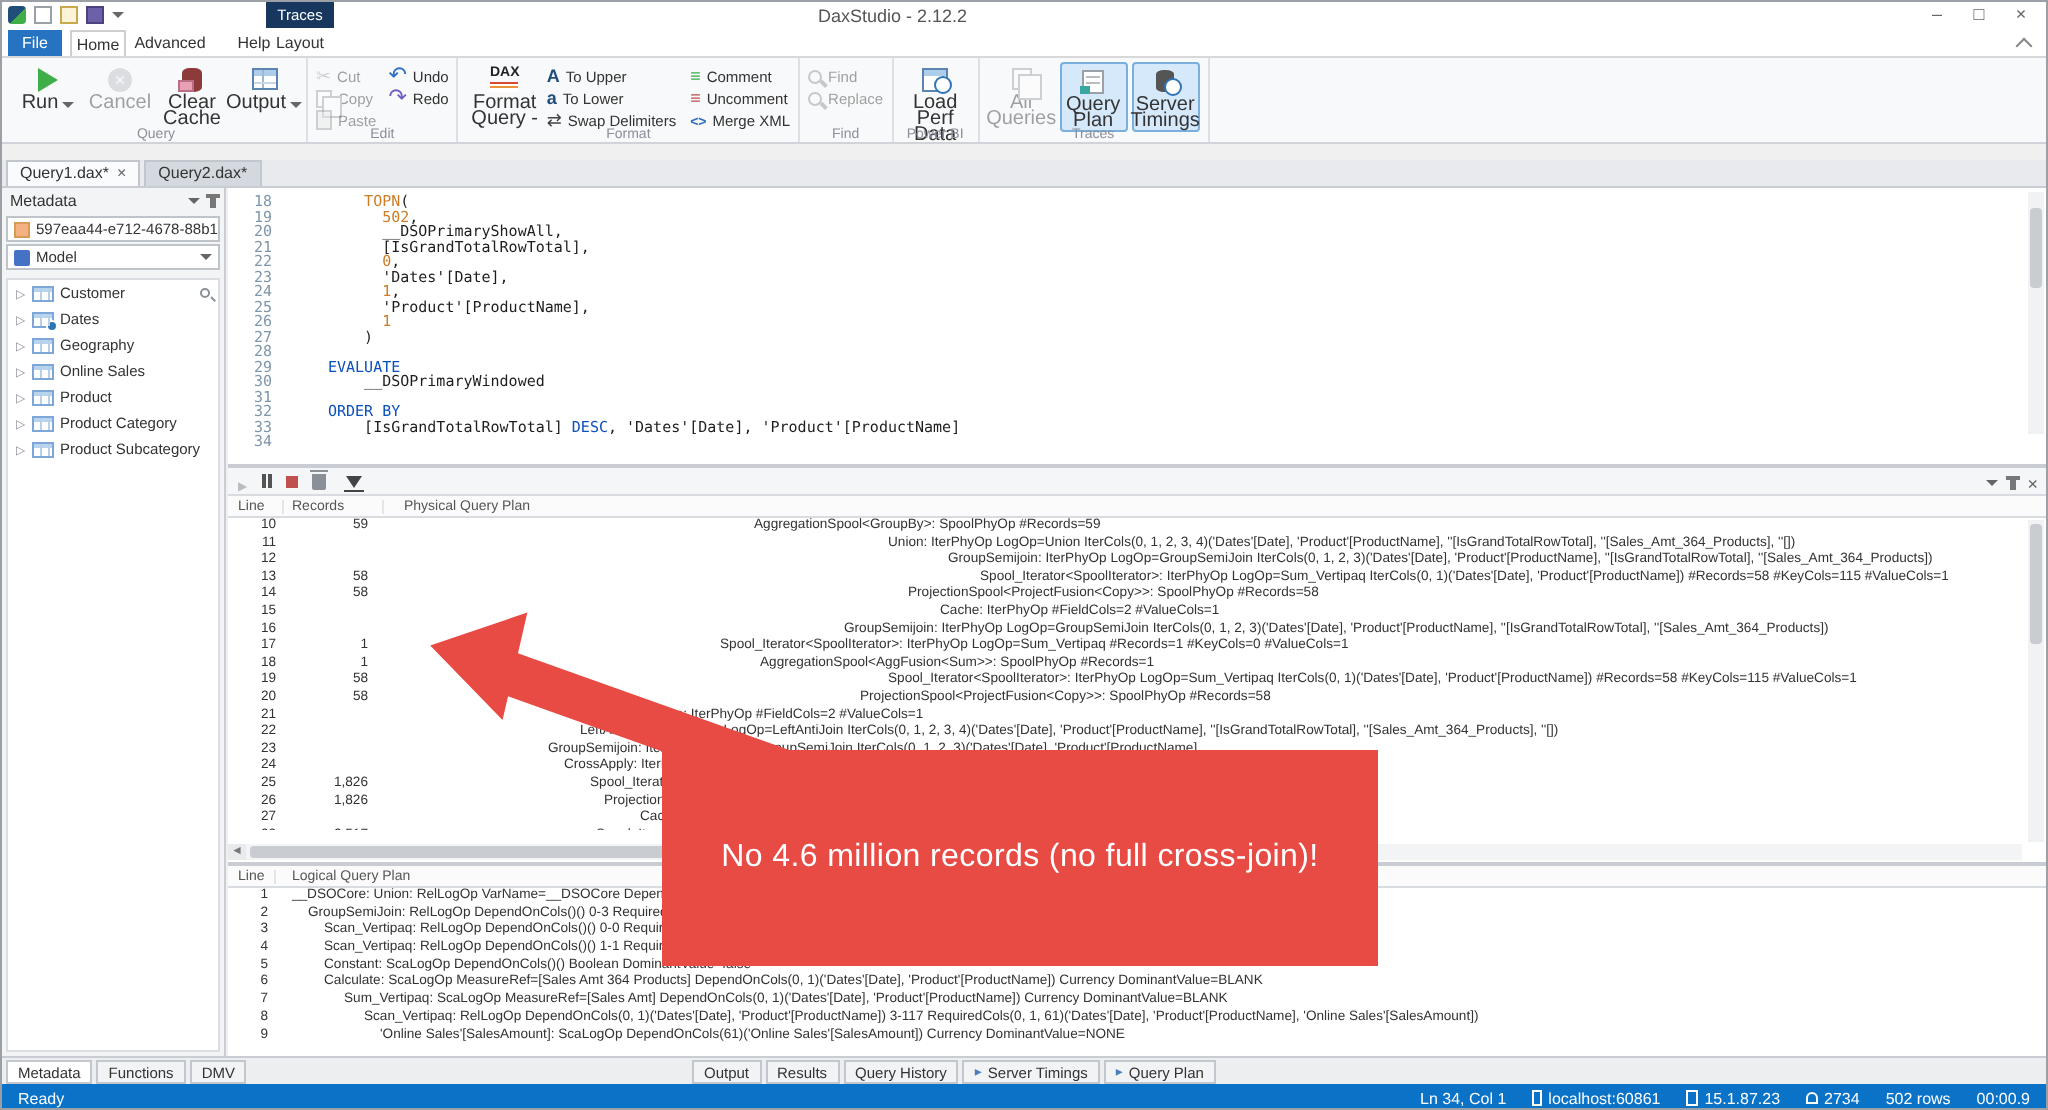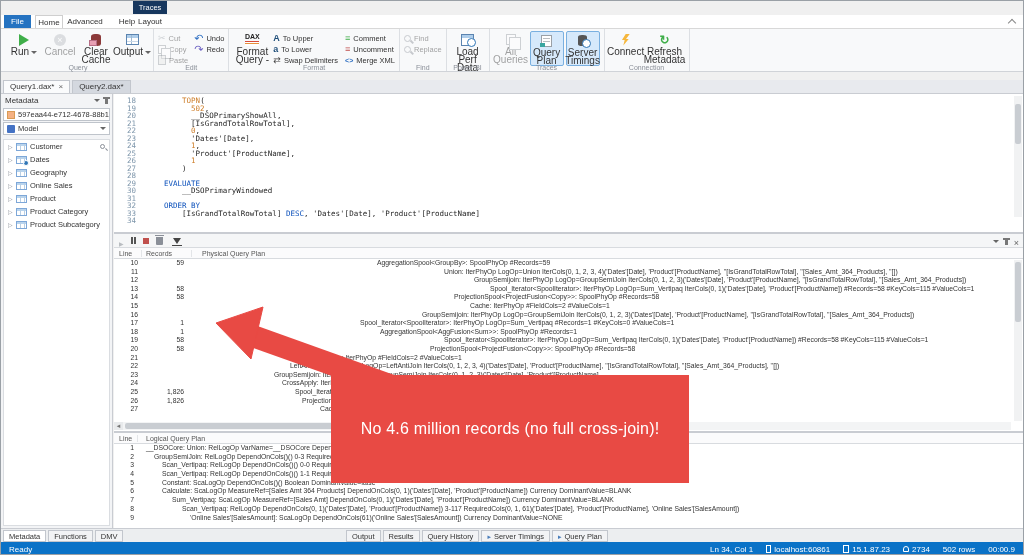--- a/index.html
+++ b/index.html
@@ -173,20 +173,35 @@
   
   .callout-svg{position:absolute;left:0;top:0;z-index:39;pointer-events:none;}
   .callout-box{position:absolute;left:330px;top:374px;width:358px;height:108px;background:var(--callout);z-index:40;display:flex;align-items:center;justify-content:center;}
   .callout-text{color:#fff;font-size:16px;font-weight:500;letter-spacing:.2px;}
 </style>
 </head>
 <body>
 
 <div id="app">
 
+  <div class="titlebar">
+    <div class="qat">
+      <span class="qi q-app"></span>
+      <span class="qi q-new"></span>
+      <span class="qi q-open"></span>
+      <span class="qi q-save"></span>
+      <span class="tri-d"></span>
+    </div>
+    <div class="apptitle">DaxStudio - 2.12.2</div>
+    <div class="winctl">
+      <div class="winbtn">–</div>
+      <div class="winbtn">□</div>
+      <div class="winbtn">×</div>
+    </div>
+  </div>
 
   <div class="ctxhdr">Traces</div>
 
   <div class="tabrow">
     <div class="mtab mtab-file">File</div>
     <div class="mtab mtab-home">Home</div>
     <div class="mtab mtab-adv">Advanced</div>
     <div class="mtab mtab-help">Help</div>
     <div class="mtab mtab-layout">Layout</div>
   </div>
@@ -332,35 +347,20 @@
       </div>
       <div class="bigbtn selbtn">
         <div class="ic">
             <span class="i-stim"></span>
           </div>
         <div>Server Timings</div>
       </div>
       <div class="glabel">Traces</div>
     </div>
 
-    <div class="rgroup">
-      <div class="bigbtn">
-        <div class="ic">
-            <span class="i-connect"></span>
-          </div>
-        <div>Connect</div>
-      </div>
-      <div class="bigbtn" style="width:40px">
-        <div class="ic">
-            <span class="i-refresh"></span>
-          </div>
-        <div>Refresh Metadata</div>
-      </div>
-      <div class="glabel">Connection</div>
-    </div>
   </div>
 
   <div class="doctabs">
       <div class="dtab active">
         <span>Query1.dax*</span>
         <span class="dclose"></span>
       </div>
       <div class="dtab">
         <span>Query2.dax*</span>
       </div>

